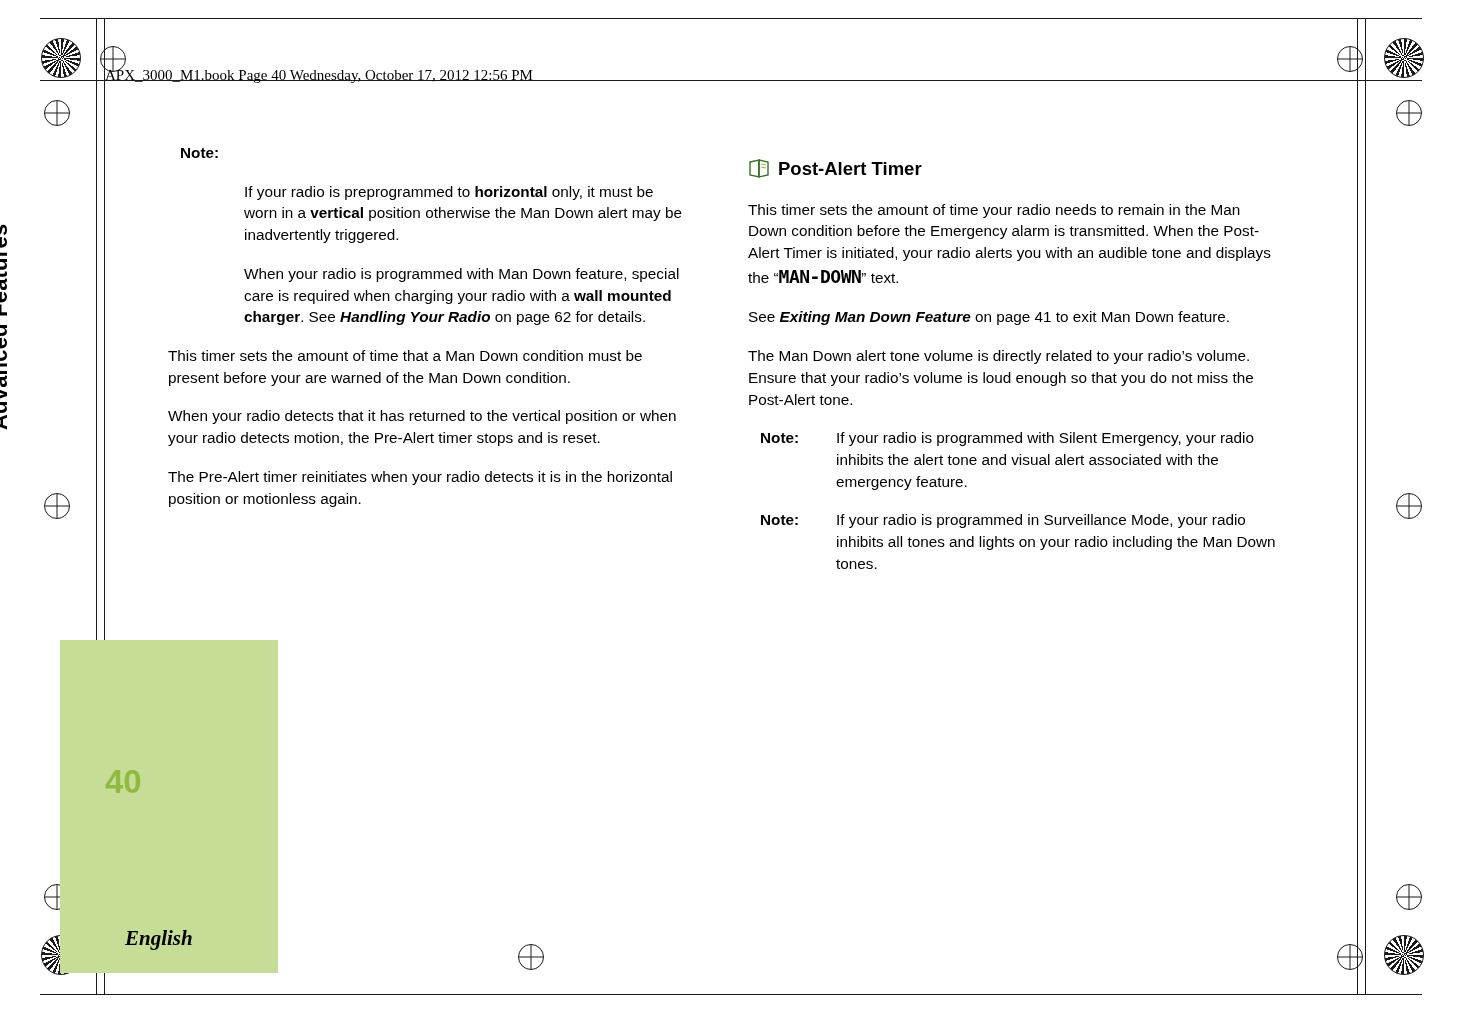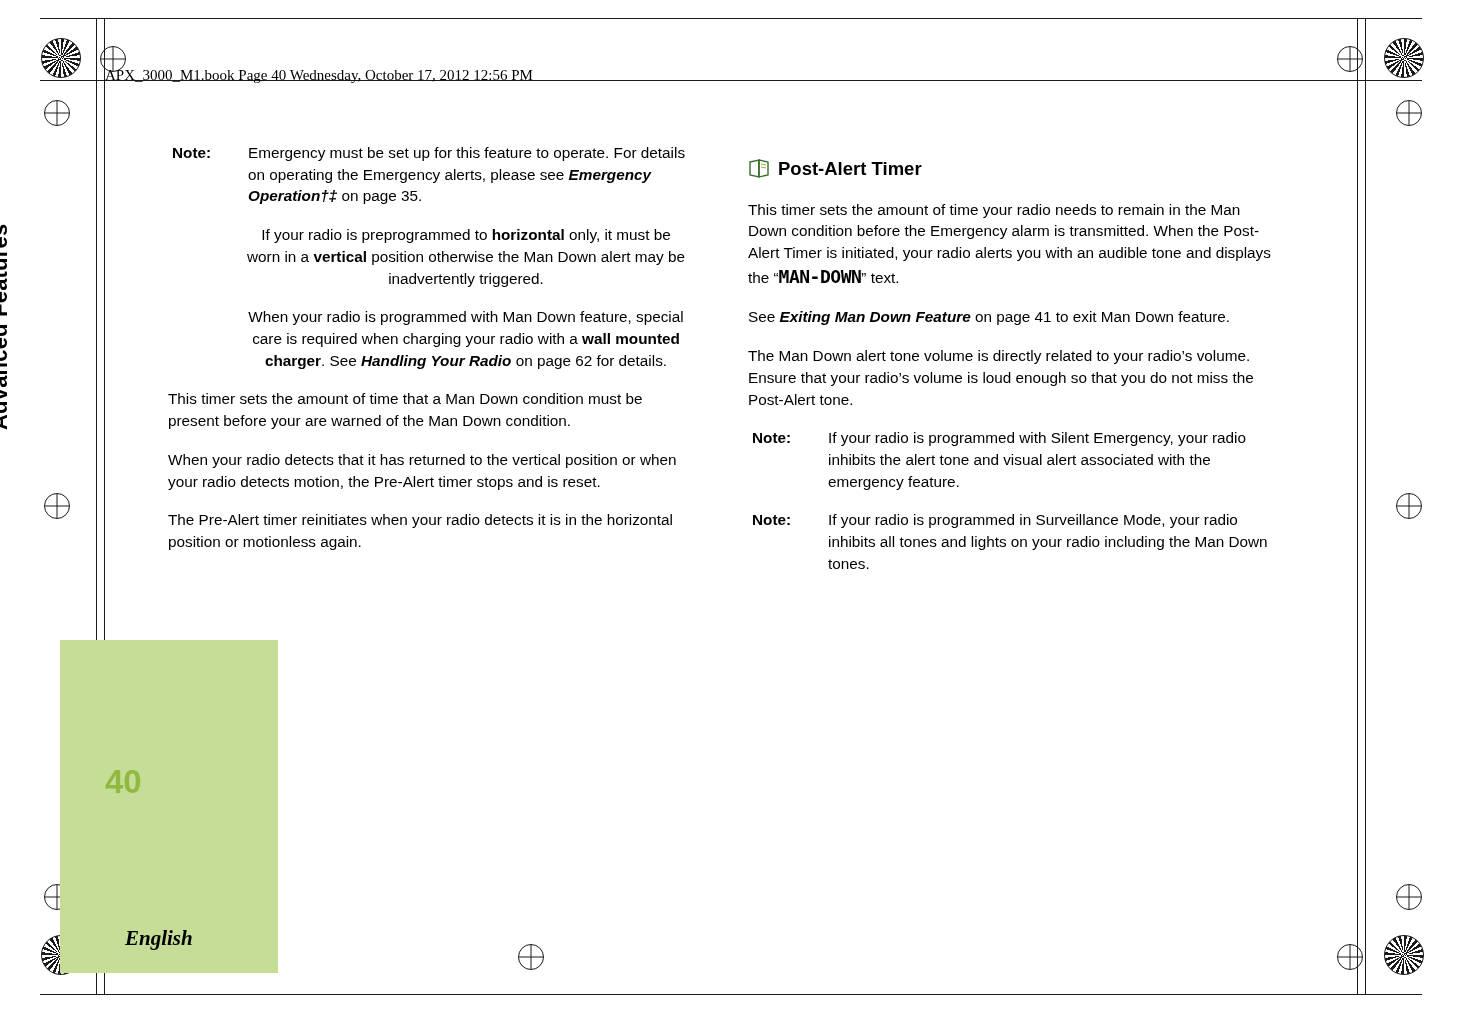--- a/index.html
+++ b/index.html
@@ -63,24 +63,24 @@
     font-size:15.3px;line-height:1.42;color:#000;
   }
   .col-left{left:168px;width:520px;}
   .col-right{left:748px;width:532px;}
 
   p{margin:0 0 17px 0;}
   b{font-weight:bold;}
   .bi{font-weight:bold;font-style:italic;}
 
   
-  .note{display:flex;margin:0 0 17px 4px;}
+  .note{display:flex;margin:0 0 17px 12px;}
   .note .lbl{font-weight:bold;flex:0 0 76px;}
   .note .body{flex:1;}
-  .note-sub{margin-left:76px;margin-bottom:17px;text-align:center;}
+  .note-sub{margin-left:76px;margin-bottom:17px;}
 
   
   .h-sec{
     display:flex;align-items:flex-start;
     margin:26px 0 14px 0;
   }
   .h-sec:first-child{margin-top:15px;}
   .bookicon{
     flex:0 0 24px;
     margin-right:6px;
@@ -135,21 +135,20 @@
 
 <div class="green-bar"></div>
 <div class="chapter-title">Advanced Features</div>
 <div class="page-num">40</div>
 <div class="lang">English</div>
 
 <div class="col col-left">
 
   <div class="note">
     <div class="lbl">Note:</div>
-    <div class="body"><span>Emergency must be set up for this feature to operate. For details on operating the Emergency alerts, please see </span><span class="bi">Emergency Operation†‡</span><span> on page 35.</span></div>
   </div>
 
   <div class="note-sub"><span>If your radio is preprogrammed to </span><b>horizontal</b><span> only, it must be worn in a </span><b>vertical</b><span> position otherwise the Man Down alert may be inadvertently triggered.</span></div>
 
   <div class="note-sub"><span>When your radio is programmed with Man Down feature, special care is required when charging your radio with a </span><b>wall mounted charger</b><span>. See </span><span class="bi">Handling Your Radio</span><span> on page 62 for details.</span></div>
 
 
   <p>This timer sets the amount of time that a Man Down condition must be present before your are warned of the Man Down condition.</p>
   <p>When your radio detects that it has returned to the vertical position or when your radio detects motion, the Pre-Alert timer stops and is reset.</p>
   <p>The Pre-Alert timer reinitiates when your radio detects it is in the horizontal position or motionless again.</p>

